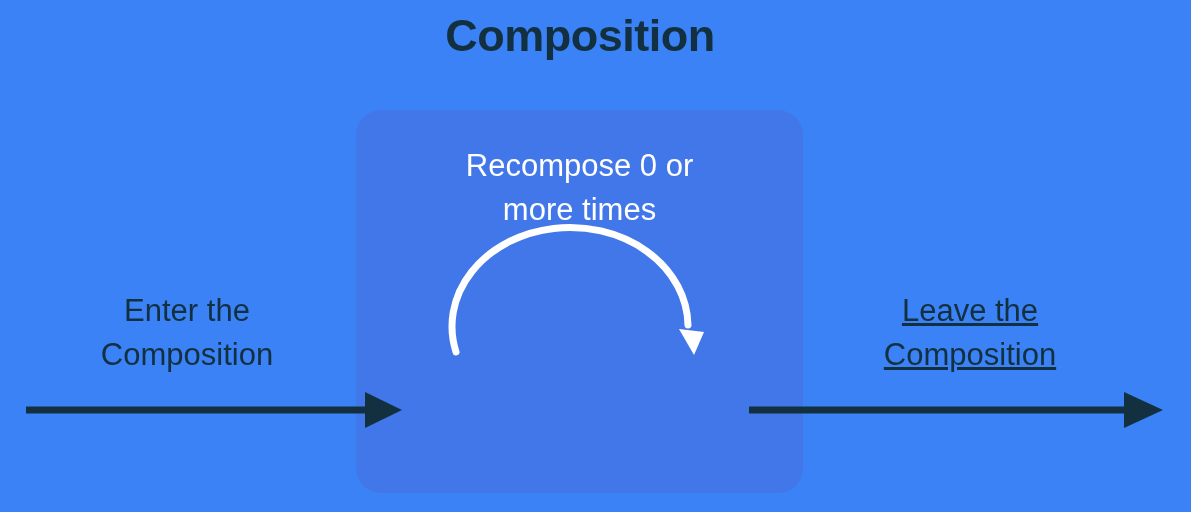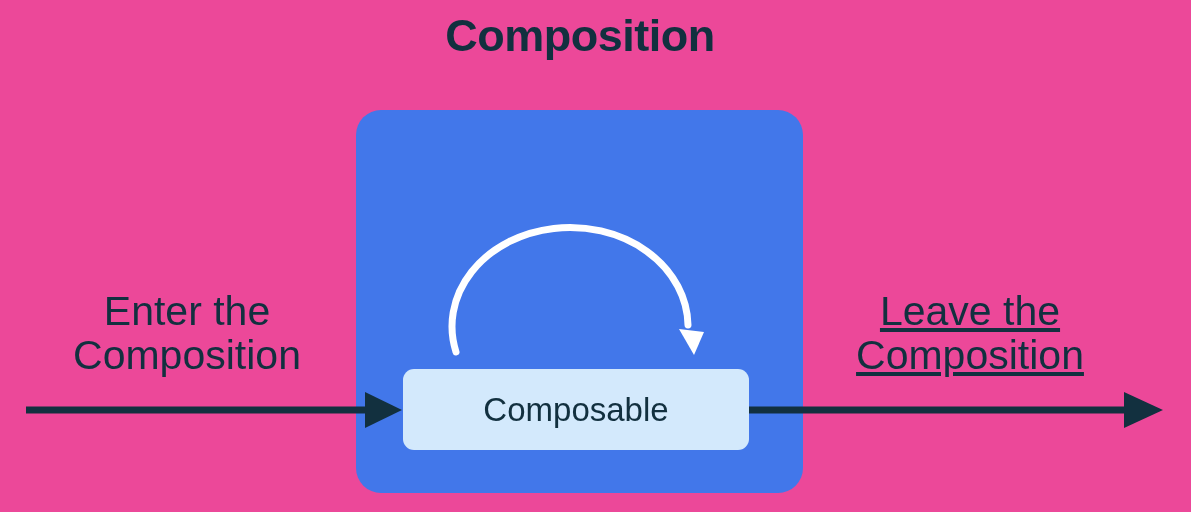--- a/index.html
+++ b/index.html
@@ -5,21 +5,21 @@
   html, body {
     margin: 0;
     padding: 0;
     background: #ffffff;
     font-family: "Liberation Sans", "DejaVu Sans", sans-serif;
   }
   .stage {
     position: relative;
     width: 1191px;
     height: 512px;
-    background: #ec4899;
+    background: #3b82f6;
     overflow: hidden;
   }
   .title {
     position: absolute;
     top: 10px;
     left: 357px;
     width: 446px;
     margin: 0;
     text-align: center;
     font-size: 45px;
@@ -62,21 +62,21 @@
   }
   .composable-box span {
     font-size: 33px;
     color: var(--ink);
   }
   .side-label {
     position: absolute;
     top: 289px;
     width: 330px;
     text-align: center;
-    font-size: 41px;
+    font-size: 31px;
     line-height: 44px;
     color: var(--ink);
     white-space: pre-line;
   }
   .side-label.enter { left: 22px; }
   .side-label.leave { left: 805px; text-decoration: underline; }
   .arrows {
     position: absolute;
     left: 0;
     top: 0;
@@ -89,41 +89,40 @@
 </style>
 </head>
 <body>
 
 <div class="stage">
 
   <h1 class="title">Composition</h1>
 
   <div class="composition-box"></div>
 
+  <div class="recompose-label">Recompose 0 or
+more times</div>
 
   <svg class="arrows" width="1191" height="512" viewBox="0 0 1191 512">
 
     <g>
       <line class="flow-line" x1="26" y1="410" x2="370" y2="410"></line>
       <polygon class="flow-head" points="402,410 365,392 365,428"></polygon>
     </g>
 
     <g>
       <line class="flow-line" x1="749" y1="410" x2="1128" y2="410"></line>
       <polygon class="flow-head" points="1163,410 1124,392 1124,428"></polygon>
     </g>
 
     <g>
       <path class="arc-line" d="M 456 352 A 118 99 0 1 1 688 325"></path>
       <polygon class="arc-head" points="694,355 679,329 704,332"></polygon>
     </g>
   </svg>
 
-  <div class="composable-box">
-    <span>Composable</span>
-  </div>
 
   <div class="side-label enter">Enter the
 Composition</div>
   <div class="side-label leave">Leave the
 Composition</div>
 
 </div>
 
 </body></html>

